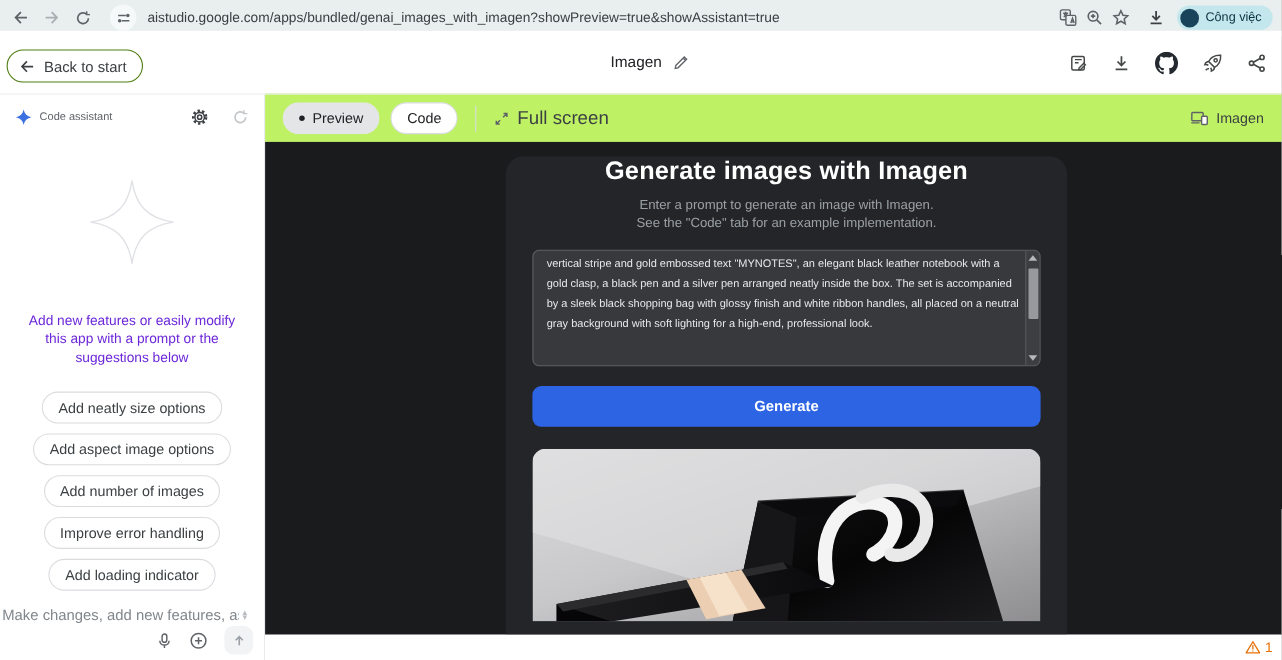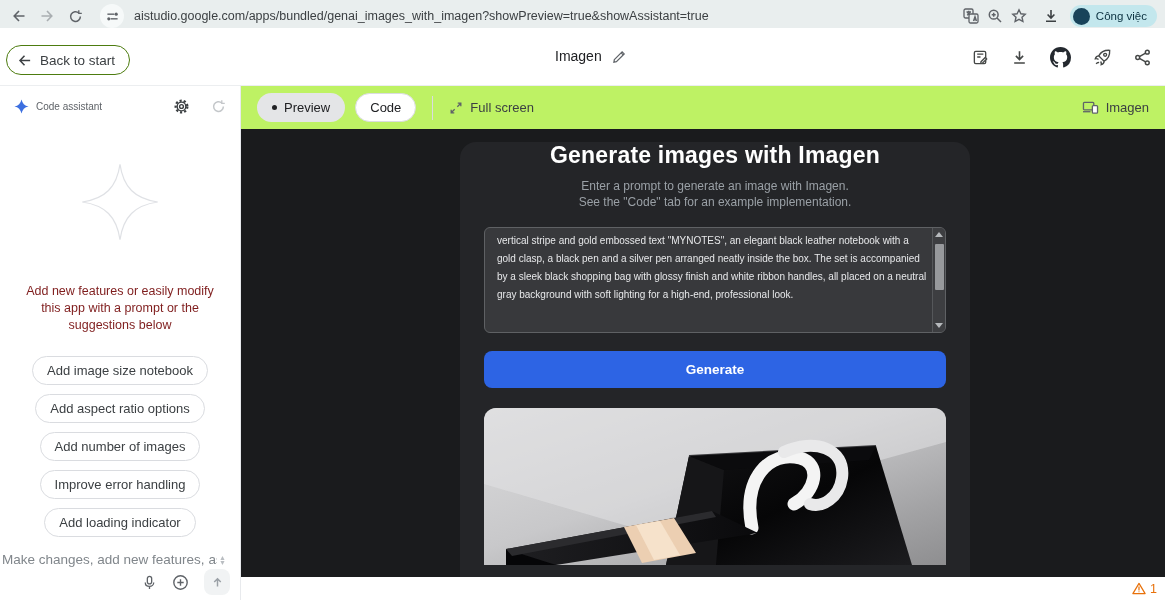--- a/index.html
+++ b/index.html
@@ -24,38 +24,38 @@
   .doc-title-wrap{ position:absolute; left:555px; top:20px; display:flex; align-items:center; gap:10px;}
   .hdr-icons{ position:absolute; right:14px; top:19px; display:flex; align-items:center; gap:22px; color:#444746;}
   .hdr-ic{ cursor:pointer; }
 
   
   .sidebar{ position:absolute; left:0; top:85px; width:241px; height:515px; background:#fff; border-right:1px solid #e8eaed; border-top:1px solid #eceef0;}
   .asst-header{ display:flex; align-items:center; padding:12px 14px 0 14px; gap:7px;}
   .asst-title{ font-size:10px; color:#5f6368; }
   .asst-header .spacer{ flex:1; }
   .big-sparkle{ margin:46px auto 0 auto; width:82px; height:82px; }
-  .asst-desc{ margin:40px auto 0 auto; width:200px; text-align:center; font-size:12.5px; line-height:17px; color:#7f1d1d;}
+  .asst-desc{ margin:40px auto 0 auto; width:200px; text-align:center; font-size:12.5px; line-height:17px; color:#6d28d9;}
   .suggestions{ margin-top:22px; display:flex; flex-direction:column; align-items:center; gap:9px;}
   .sugg-btn{ background:#fff; border:1px solid #dadce0; border-radius:16px; padding:6px 14px; font-size:13px; color:#3c4043; cursor:pointer; white-space:nowrap;}
   .asst-input-row{ position:absolute; left:0; right:0; bottom:33px; padding:0 2px 0 2px; display:flex; align-items:center;}
   .asst-input{ border:none; outline:none; width:215px; font-size:13.5px; color:#3c4043; background:transparent;}
   .asst-input::placeholder{ color:#80868b; }
   .resize-glyph{ display:flex; flex-direction:column; color:#b9bdc1; font-size:7px; line-height:5px; margin-left:2px;}
   .asst-actions{ position:absolute; right:10px; bottom:2px; height:32px; display:flex; align-items:center; gap:15px;}
   .send-btn{ width:26px; height:26px; border-radius:8px; background:#f1f3f4; border:none; display:flex; align-items:center; justify-content:center; cursor:pointer;}
 
   
   .preview-toolbar{ position:absolute; left:241px; top:85px; width:924px; height:44px; background:#bef264; border-top:1px solid #eceef0; display:flex; align-items:center; padding:0 16px; gap:10px;}
   .tab-pill{ display:flex; align-items:center; gap:7px; height:29px; padding:0 14px; border-radius:16px; font-size:13px; color:#202124; cursor:pointer; border:1px solid transparent;}
   .tab-pill.active{ background:#e4e5e7; }
   .tab-pill.outlined{ background:#fff; border-color:#dadce0; }
   .pill-dot{ width:5px; height:5px; border-radius:50%; background:#202124; }
   .vdiv{ width:1px; height:24px; background:#dadce0; margin:0 6px; }
-  .tool-link{ display:flex; align-items:center; gap:7px; font-size:13px; color:#3c4043; cursor:pointer;}
+  .tool-link{ display:flex; align-items:center; gap:7px; font-size:17px; color:#3c4043; cursor:pointer;}
   .toolbar-right{ margin-left:auto; display:flex; align-items:center; gap:7px; font-size:13px; color:#3c4043; cursor:pointer;}
 
   
   .preview-area{ position:absolute; left:241px; top:129px; width:924px; height:448px; background:#1a1b1d; overflow:hidden;}
   .app-card{ position:absolute; left:219px; top:13px; width:510px; height:435px; background:#242528; border-radius:16px 16px 0 0;}
   .app-title{ text-align:center; font-size:23px; font-weight:bold; color:#ffffff; letter-spacing:0.2px;}
   .app-subtitle{ margin-top:9px; text-align:center; font-size:12px; line-height:16px; color:#9aa0a6;}
   .prompt-box{ position:relative; margin:17px 24px 0 24px; height:106px; background:#38393c; border:1px solid #5f6164; border-radius:6px; overflow:hidden; cursor:text;}
   .prompt-text{ position:absolute; left:0; top:-4px; right:14px; bottom:0; padding:8px 2px 8px 12px; font-size:10px; line-height:18px; color:#e7e8ea; overflow:hidden;}
   .pscroll{ position:absolute; right:0; top:0; bottom:0; width:13px; background:#3d3e41; border-left:1px solid #55575a; display:flex; flex-direction:column; align-items:center;}
@@ -202,22 +202,22 @@
     </span>
   </div>
 
   <svg class="big-sparkle" viewBox="0 0 100 100" fill="none" stroke="#dfe1e5" stroke-width="1.5">
       <path d="M50 4 C54 32 68 46 96 50 C68 54 54 68 50 96 C46 68 32 54 4 50 C32 46 46 32 50 4 Z"></path>
     </svg>
 
   <div class="asst-desc">Add new features or easily modify this app with a prompt or the suggestions below</div>
 
   <div class="suggestions">
-    <button class="sugg-btn">Add image size notebook</button>
-    <button class="sugg-btn">Add aspect ratio options</button>
+    <button class="sugg-btn">Add neatly size options</button>
+    <button class="sugg-btn">Add aspect image options</button>
     <button class="sugg-btn">Add number of images</button>
     <button class="sugg-btn">Improve error handling</button>
     <button class="sugg-btn">Add loading indicator</button>
   </div>
 
   <div class="asst-input-row">
     <input class="asst-input" placeholder="Make changes, add new features, ask" style="">
     <span class="resize-glyph">
         <span>▲</span>
         <span>▼</span>

